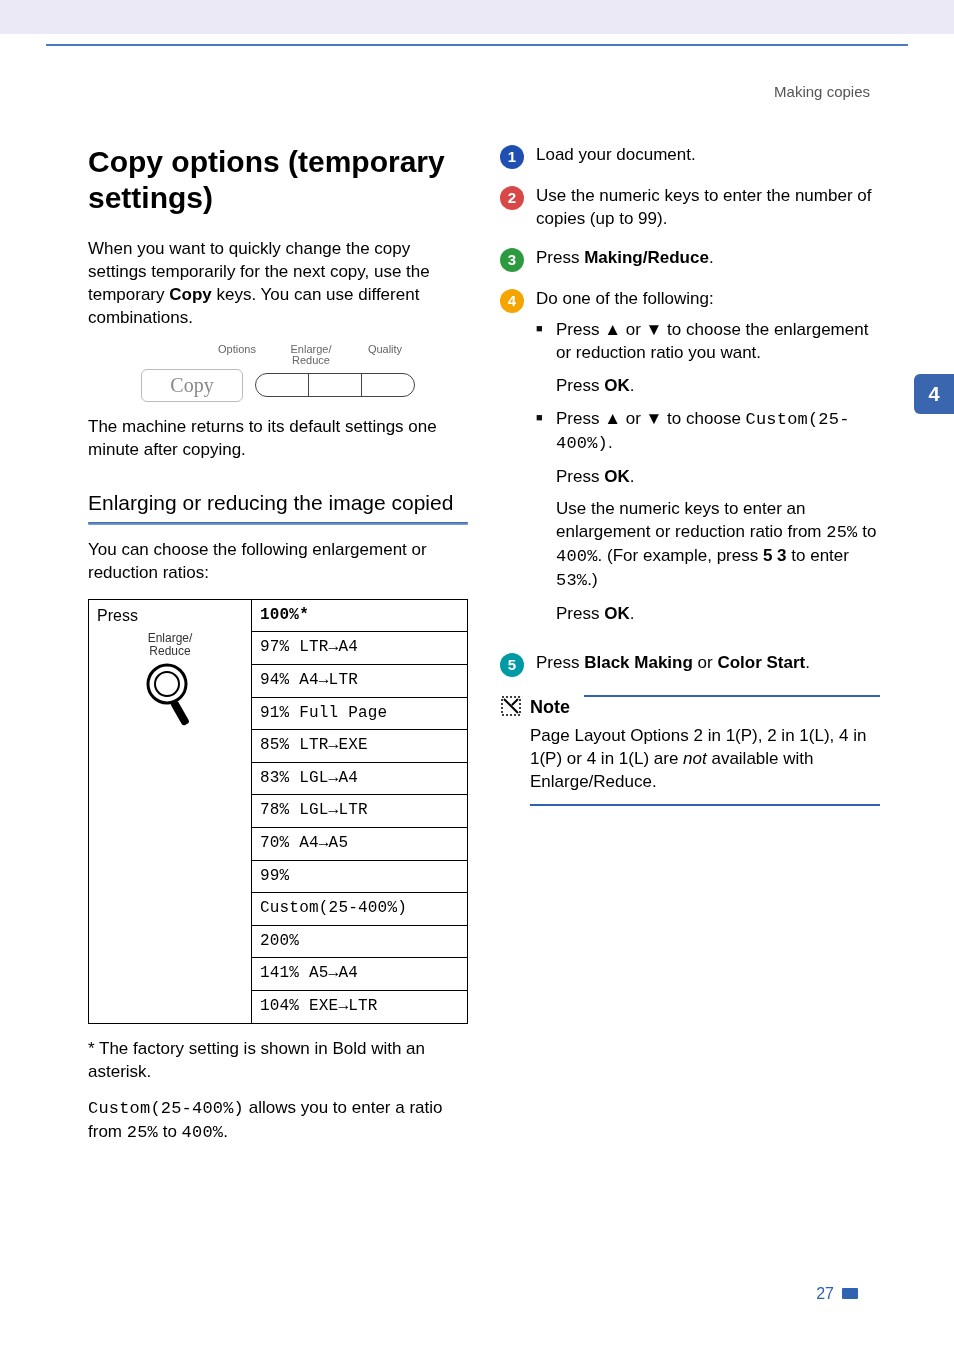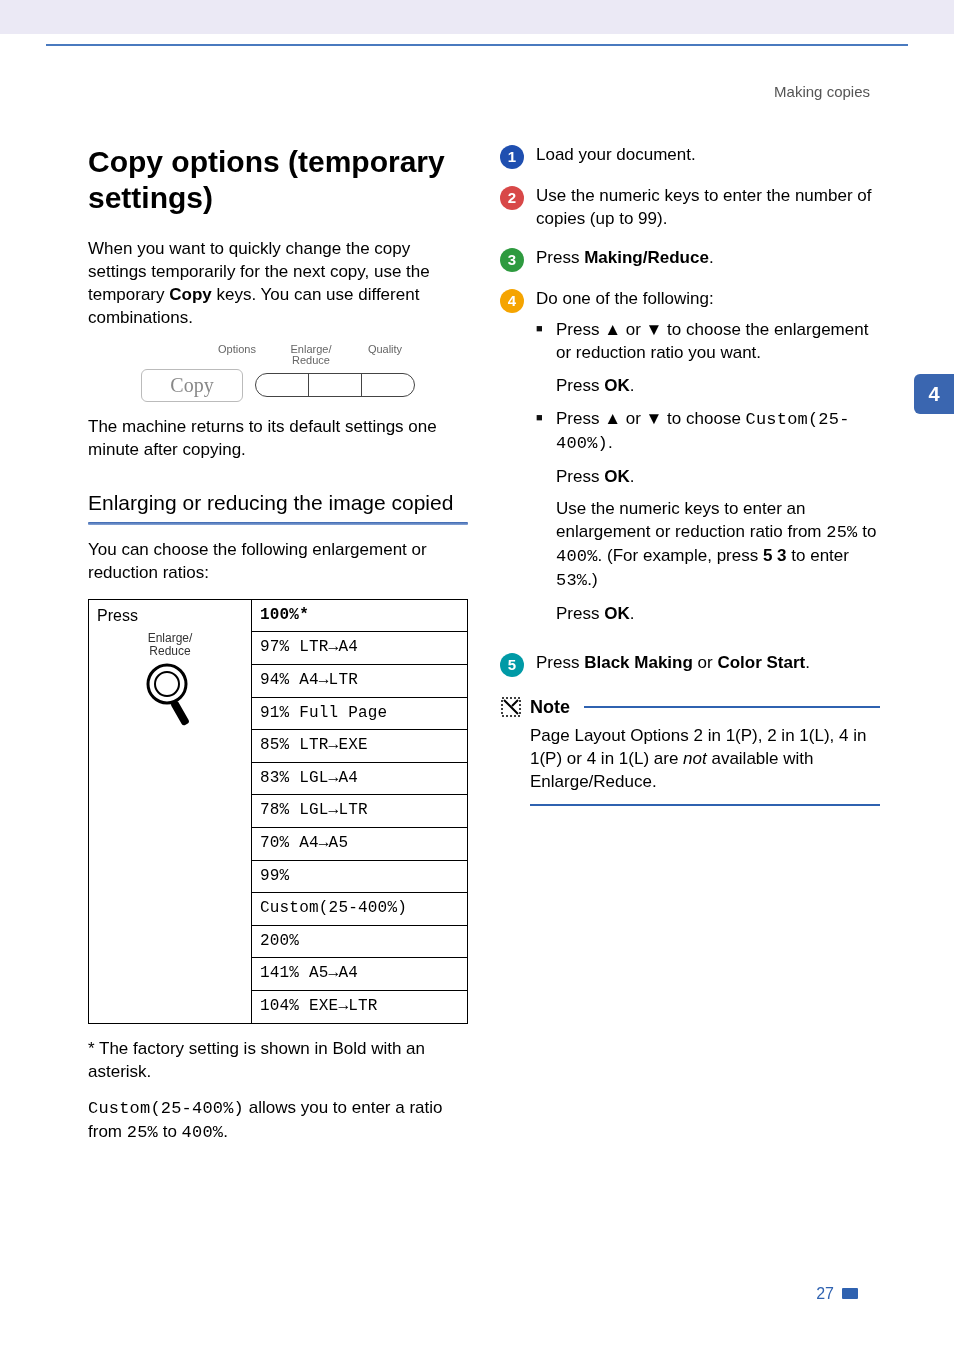--- a/index.html
+++ b/index.html
@@ -32,21 +32,21 @@
   .press-ill svg{display:block;margin:0 auto}
   .step-list{list-style:none;padding:0;margin:0}
   .step-list>li{display:flex;gap:12px;margin:0 0 16px 0}
   .step-num{flex:0 0 24px;width:24px;height:24px;border-radius:50%;color:#fff;font-weight:bold;font-size:15px;display:flex;align-items:center;justify-content:center;margin-top:1px}
   .c1{background:#1f4fb0}.c2{background:#d84848}.c3{background:#2e9a3f}.c4{background:#f5a400}.c5{background:#009aa6}
   .step-body{flex:1}
   .sub-list{list-style:none;padding-left:0;margin:8px 0 0 0}
   .sub-list>li{position:relative;padding-left:20px;margin:0 0 10px 0}
   .sub-list>li::before{content:"\25A0";position:absolute;left:0;top:2px;font-size:11px;color:#111}
   .sub-list p{margin:0 0 10px 0}
-  .note-head{display:flex;align-items:center;gap:8px;margin:18px 0 4px 0}
+  .note-head{display:flex;align-items:flex-start;gap:8px;margin:18px 0 4px 0}
   .note-head svg{display:block}
   .note-head b{font-size:18px}
   .note-rule{flex:1;height:2px;background:#2f62b0;margin-left:6px}
   .note-rule-bottom{height:2px;background:#2f62b0;margin-top:10px}
   .note-body{margin:6px 0 0 30px}
   .side-tab{position:absolute;right:0;top:374px;width:40px;height:40px;background:#3a66b0;border-top-left-radius:6px;border-bottom-left-radius:6px;color:#fff;font-weight:bold;font-size:20px;display:flex;align-items:center;justify-content:center}
   .page-num{position:absolute;right:96px;bottom:46px;color:#2f62b0;font-size:16px;font-weight:normal}
   .page-num-mark{display:inline-block;width:16px;height:11px;background:#2f62b0;margin-left:8px;vertical-align:baseline;border-radius:1px}
   em.ni{}
 </style>

